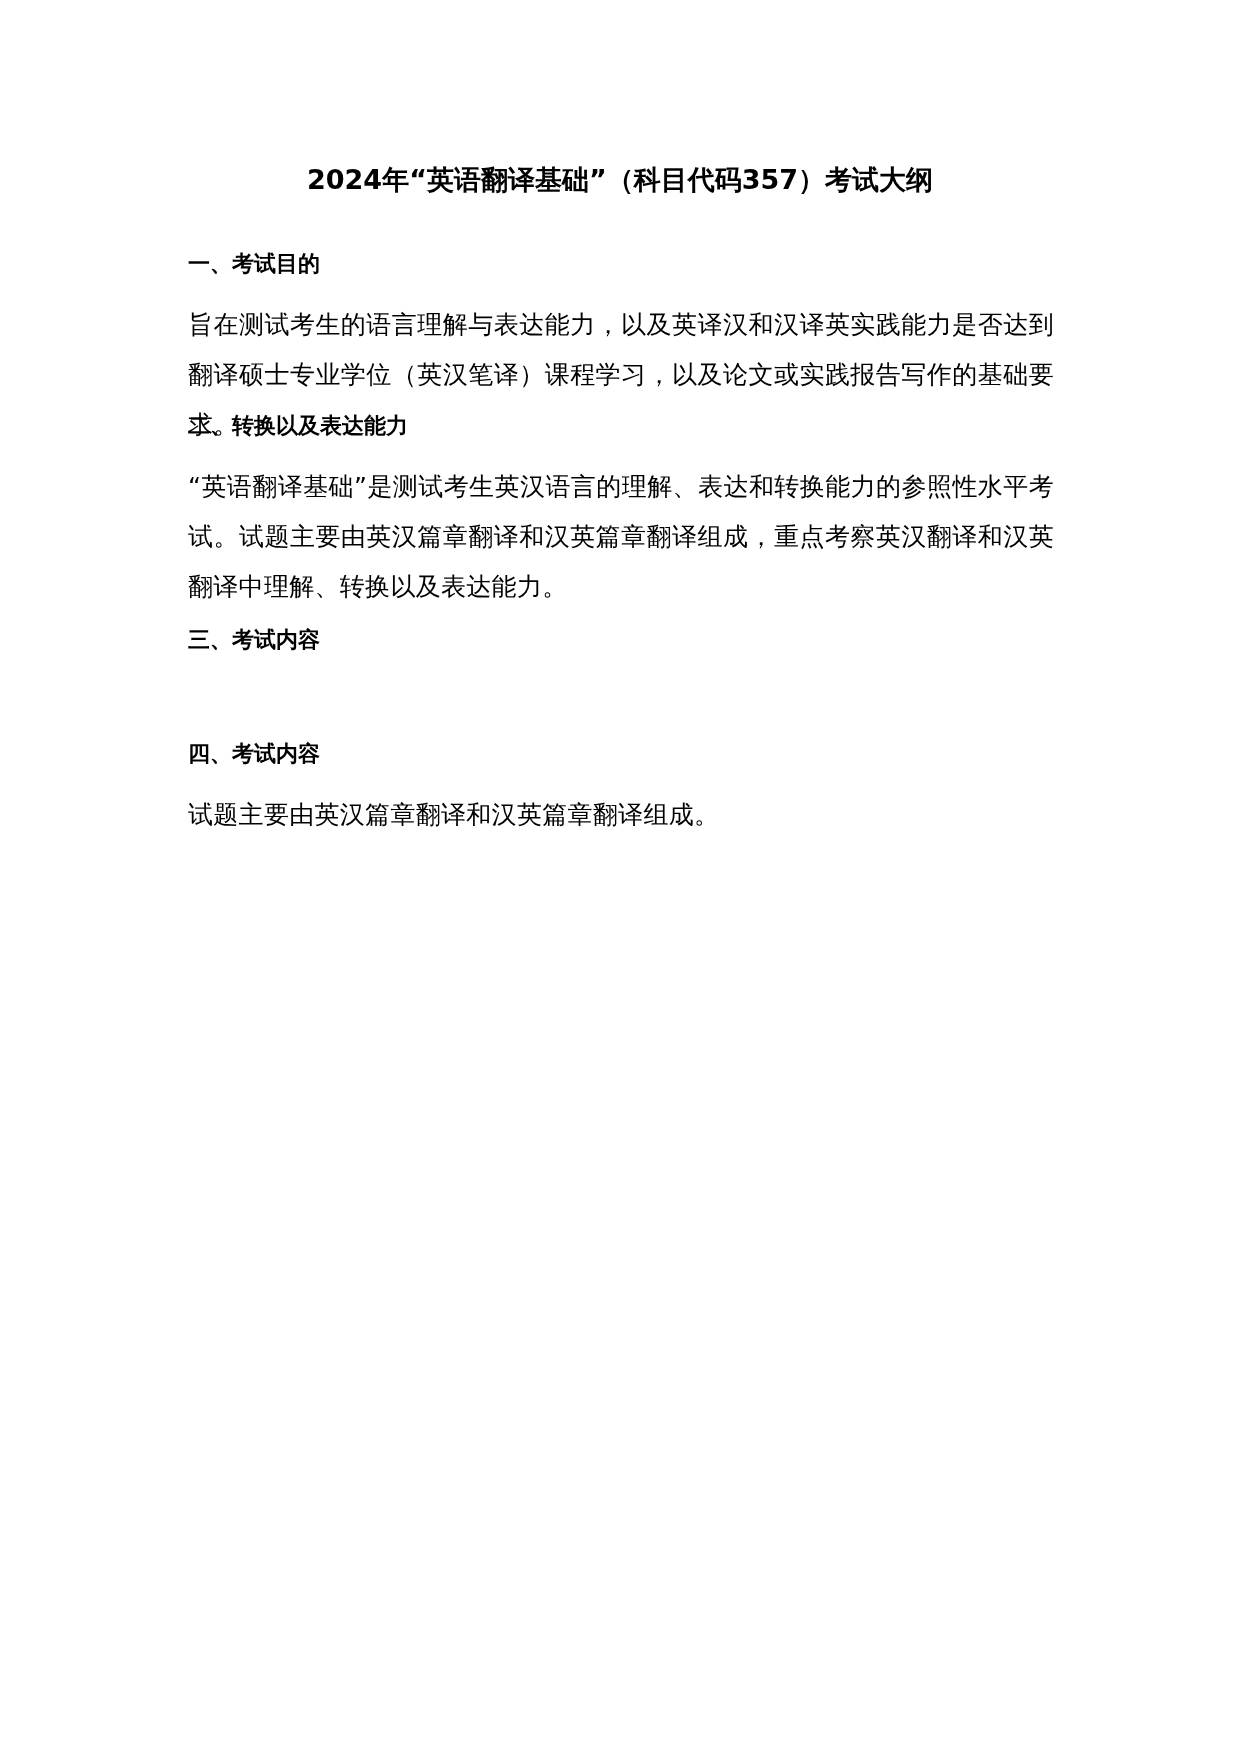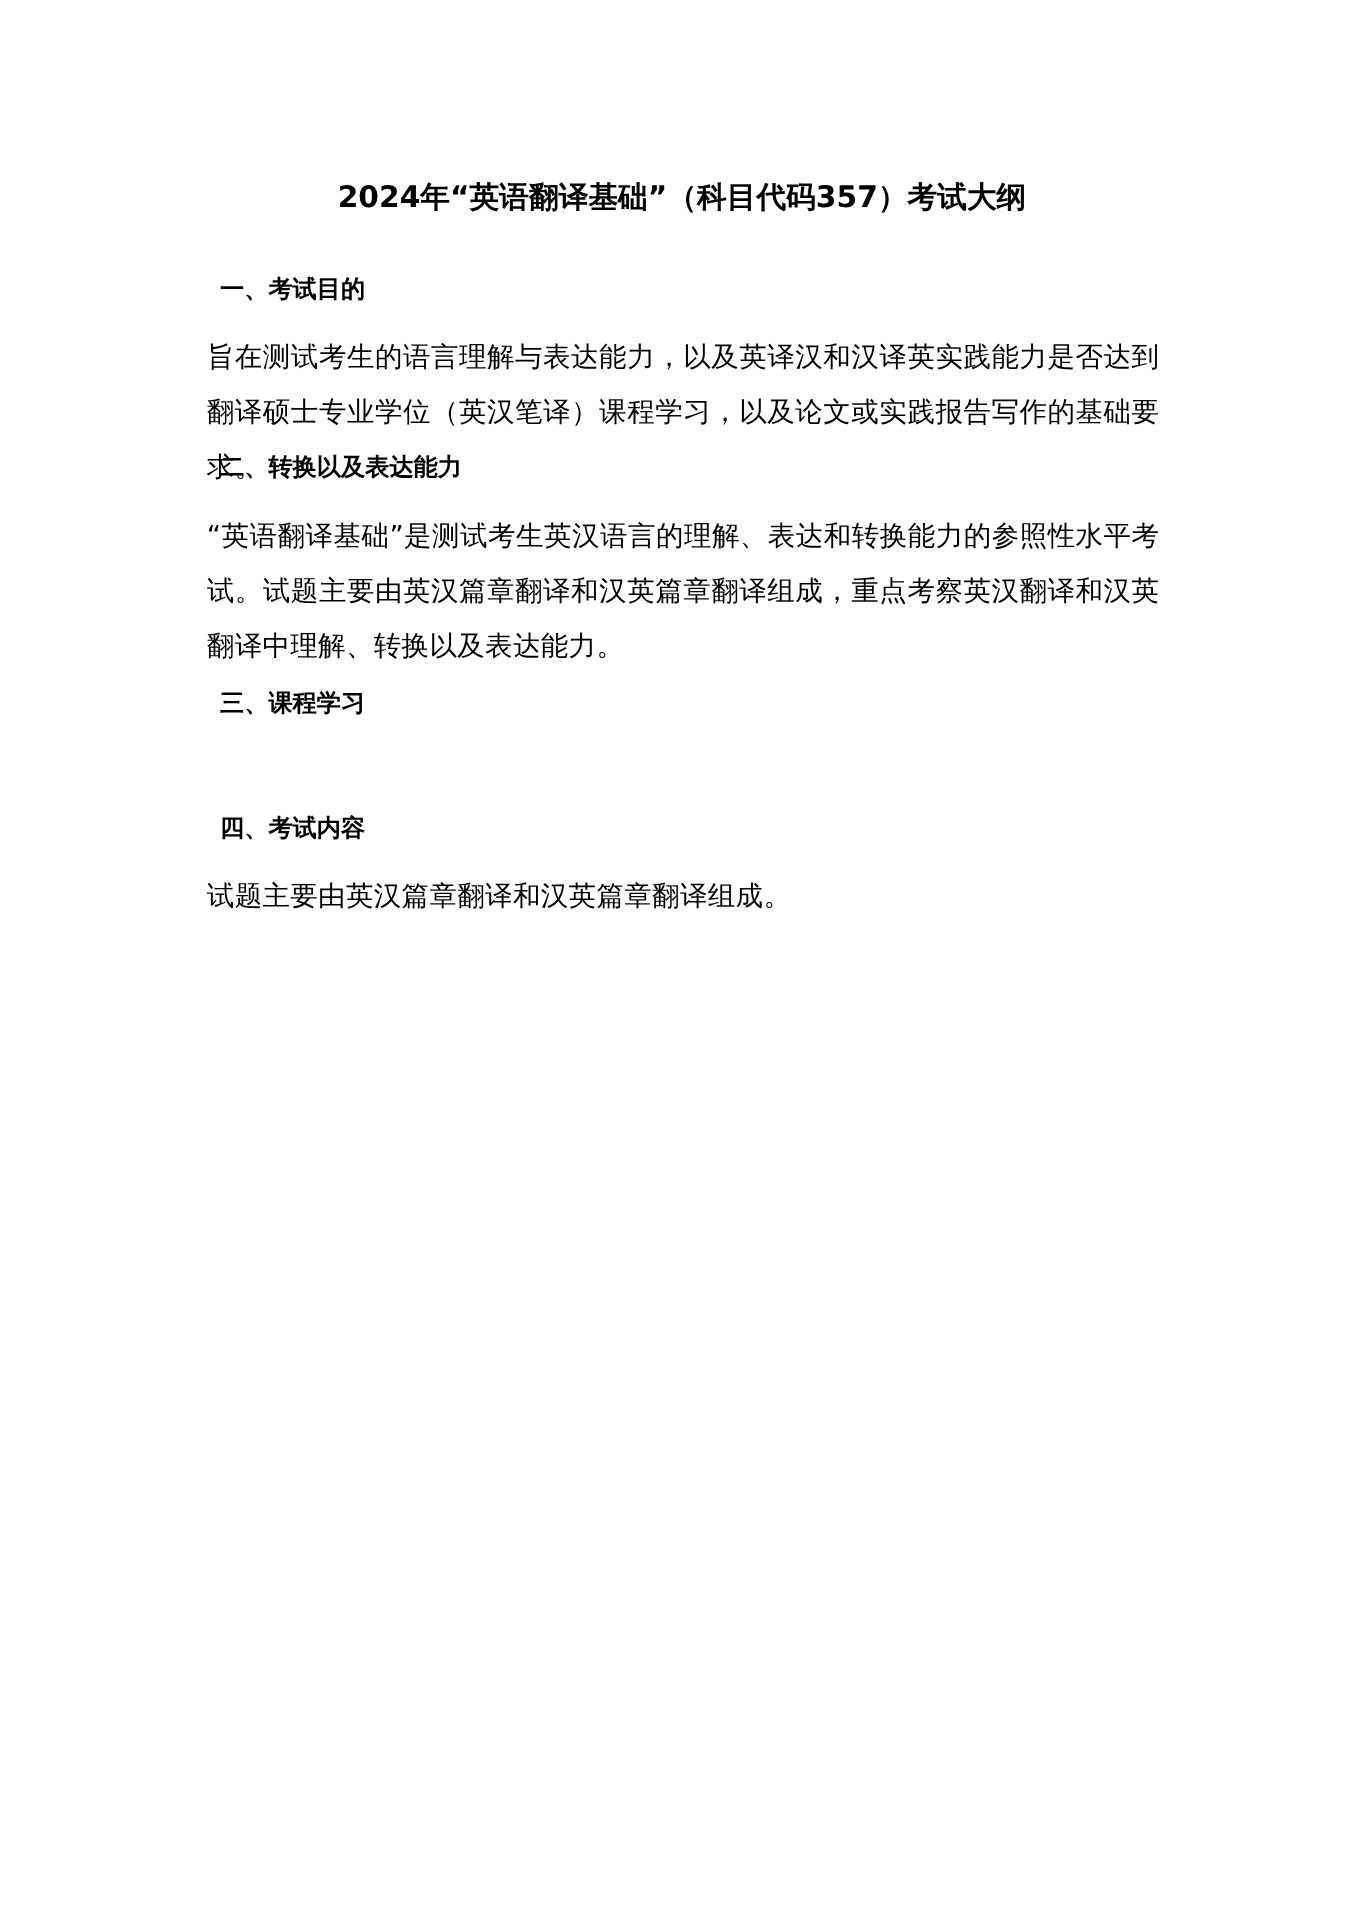--- a/index.html
+++ b/index.html
@@ -38,21 +38,21 @@
     position: absolute;
     left: 188px;
     top: 244px;
     width: 866px;
   }
   .heading {
     font-size: 22px;
     font-weight: bold;
     line-height: 40px;
     height: 40px;
-    margin: 0 0 16px 12px;
+    margin: 0 0 16px 0;
   }
   .para {
     font-size: 25px;
     line-height: 50px;
     margin: 0;
     text-align: justify;
     text-align-last: left;
     letter-spacing: 0.3px;
   }
   .s1 { position: absolute; left: 0; top: 0; }
@@ -74,21 +74,21 @@
       <div class="heading">一、考试目的</div>
       <p class="para">旨在测试考生的语言理解与表达能力，以及英译汉和汉译英实践能力是否达到翻译硕士专业学位（英汉笔译）课程学习，以及论文或实践报告写作的基础要求。</p>
     </div>
 
     <div class="sec-wrap s2">
       <div class="heading">二、转换以及表达能力</div>
       <p class="para">“英语翻译基础”是测试考生英汉语言的理解、表达和转换能力的参照性水平考试。试题主要由英汉篇章翻译和汉英篇章翻译组成，重点考察英汉翻译和汉英翻译中理解、转换以及表达能力。</p>
     </div>
 
     <div class="sec-wrap s3">
-      <div class="heading">三、课程学习</div>
+      <div class="heading">三、考试内容</div>
     </div>
 
     <div class="sec-wrap s4">
       <div class="heading">四、考试内容</div>
       <p class="para">试题主要由英汉篇章翻译和汉英篇章翻译组成。</p>
     </div>
 
   </div>
 </div>
 

